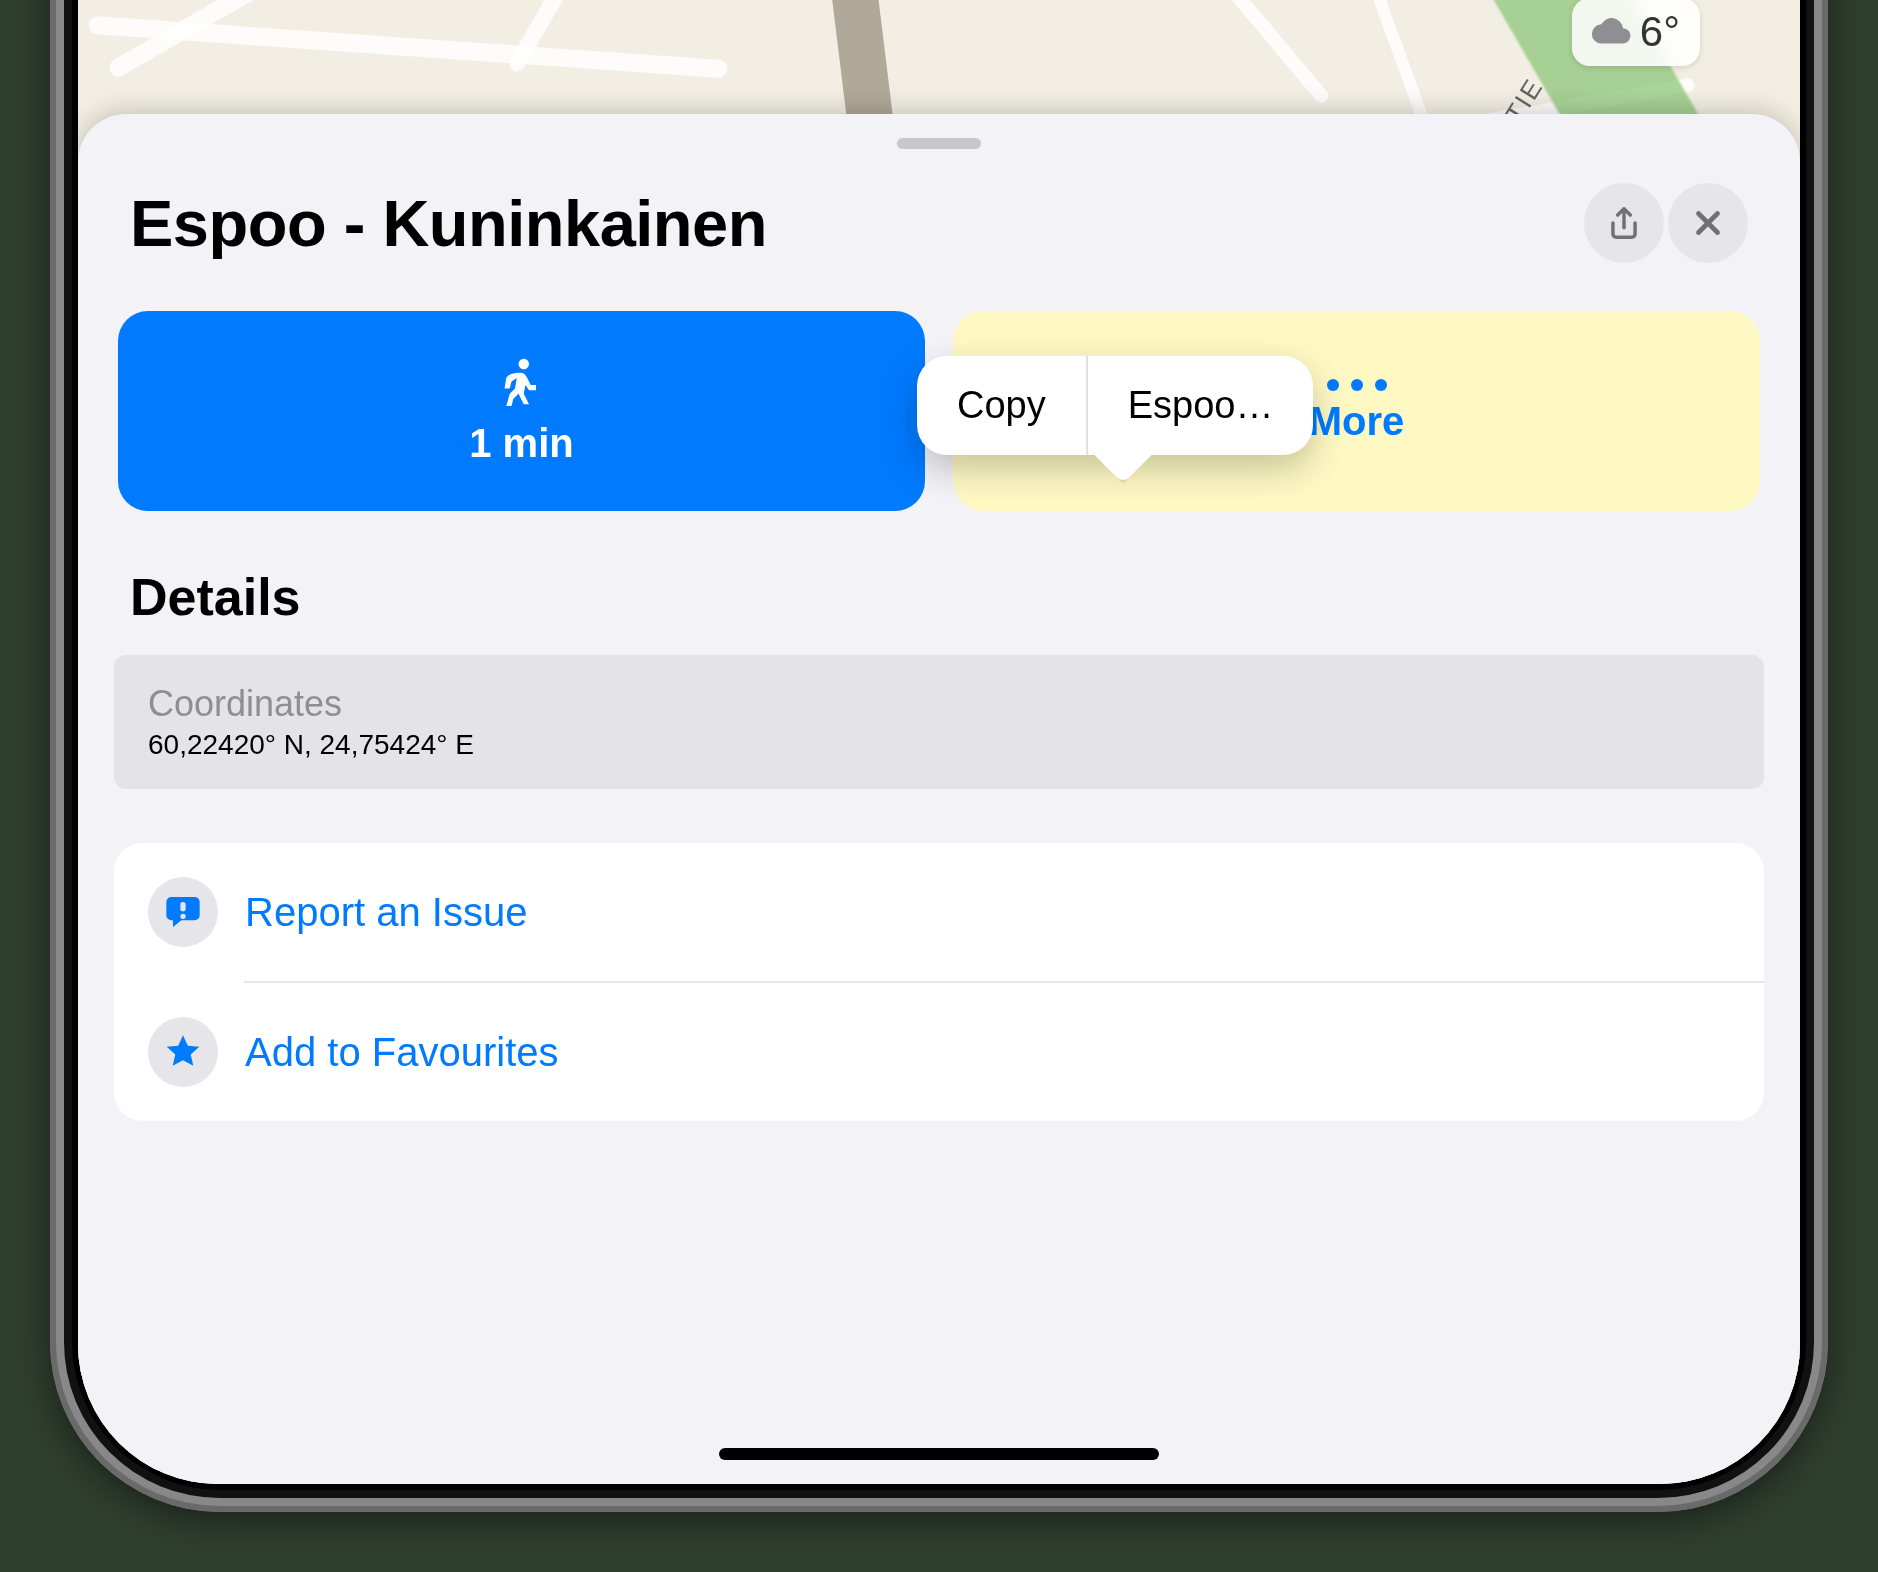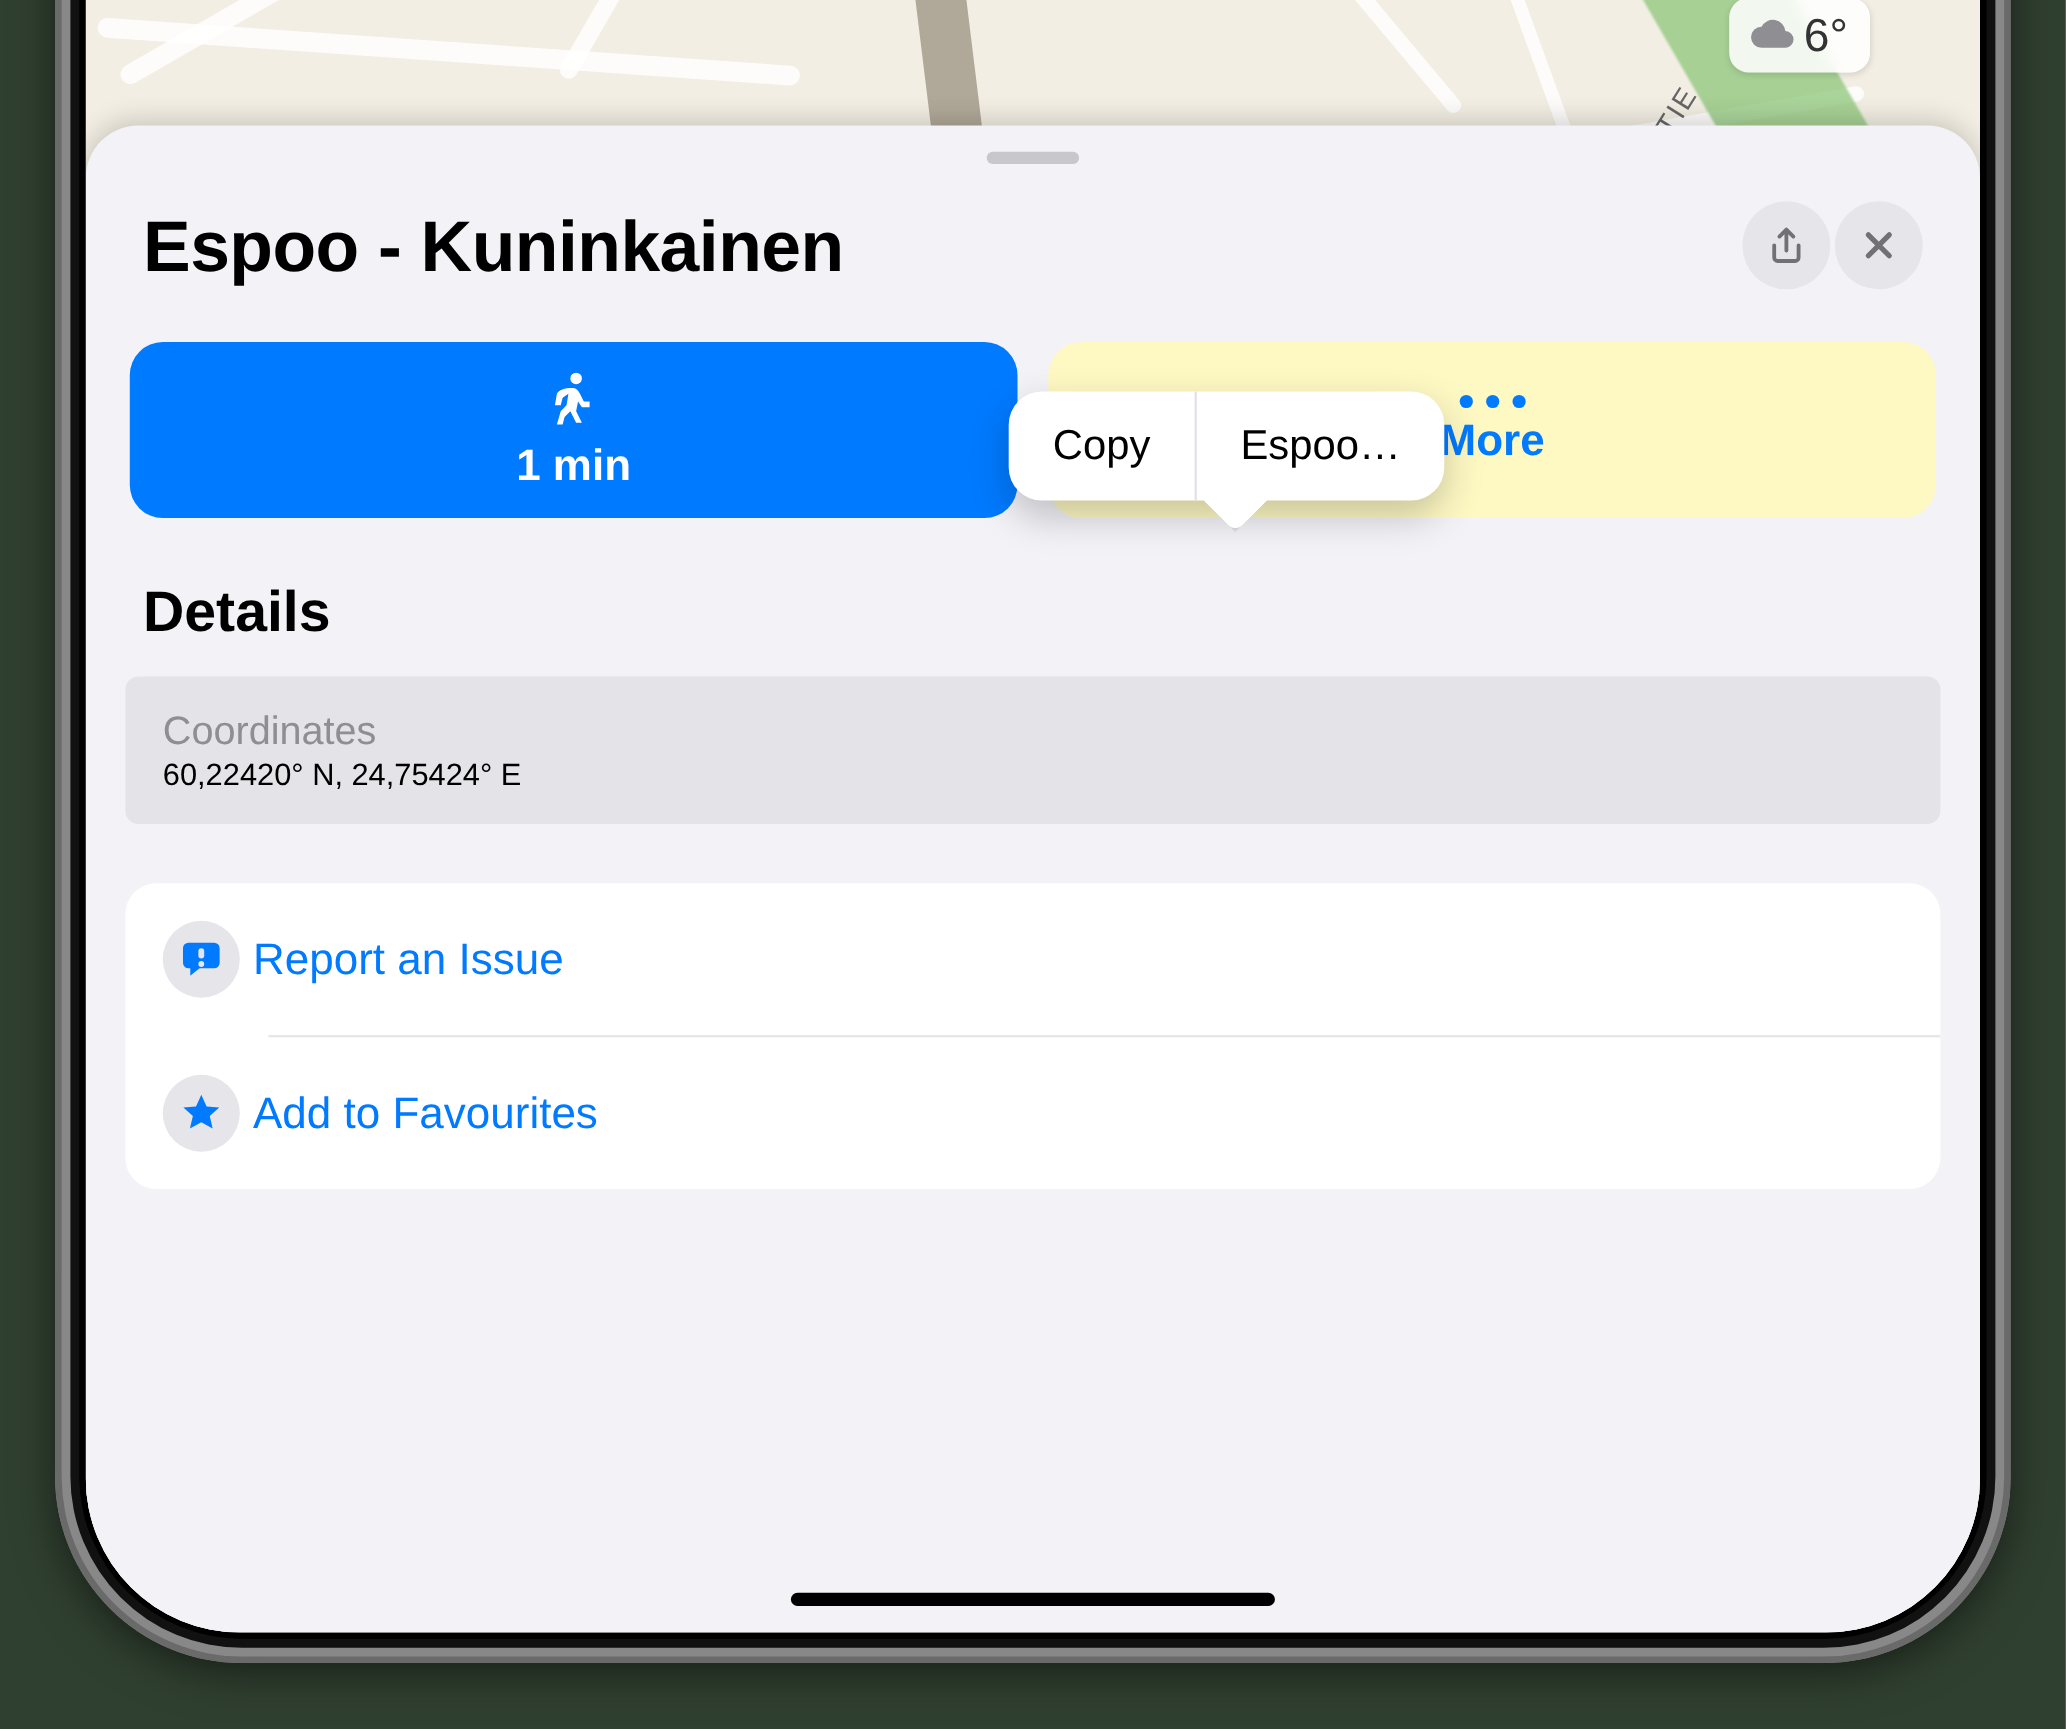--- a/index.html
+++ b/index.html
@@ -135,21 +135,21 @@
     display: flex; align-items: center; justify-content: center;
     color: #707075;
   }
   .round-btn svg { width: 38px; height: 38px; }
 
   .action-row {
     display: flex; gap: 28px; margin-top: 48px; padding: 0 4px;
   }
   .action-btn {
     flex: 1;
-    height: 160px;
+    height: 200px;
     border-radius: 30px;
     display: flex; flex-direction: column;
     align-items: center; justify-content: center; gap: 8px;
     font-size: 40px; font-weight: 600;
   }
   .walk-btn { background: #007aff; color: #fff; }
   .walk-btn svg { width: 44px; height: 56px; fill: #fff; }
   .more-btn { background: #fef9c3; color: #007aff; }
   .dots { display: flex; gap: 12px; justify-content: center; }
   .dots span { width: 12px; height: 12px; background: #007aff; border-radius: 50%; }
@@ -167,21 +167,21 @@
   .card .label { font-size: 36px; color: #8e8e93; margin-bottom: 4px; }
   .card .value { font-size: 28px; color: #000; font-weight: 400; }
 
   .list {
     margin-top: 54px;
     background: #fff;
     border-radius: 28px;
     overflow: hidden;
   }
   .list-item {
-    display: flex; align-items: center; gap: 12px;
+    display: flex; align-items: center; gap: 27px;
     padding: 34px 34px;
   }
   .list .divider {
     height: 2px; background: #e5e5ea;
     margin-left: 130px;
   }
   .icon-bubble {
     width: 70px; height: 70px; border-radius: 50%;
     background: #e5e5ea;
     display:flex;align-items:center;justify-content:center;

